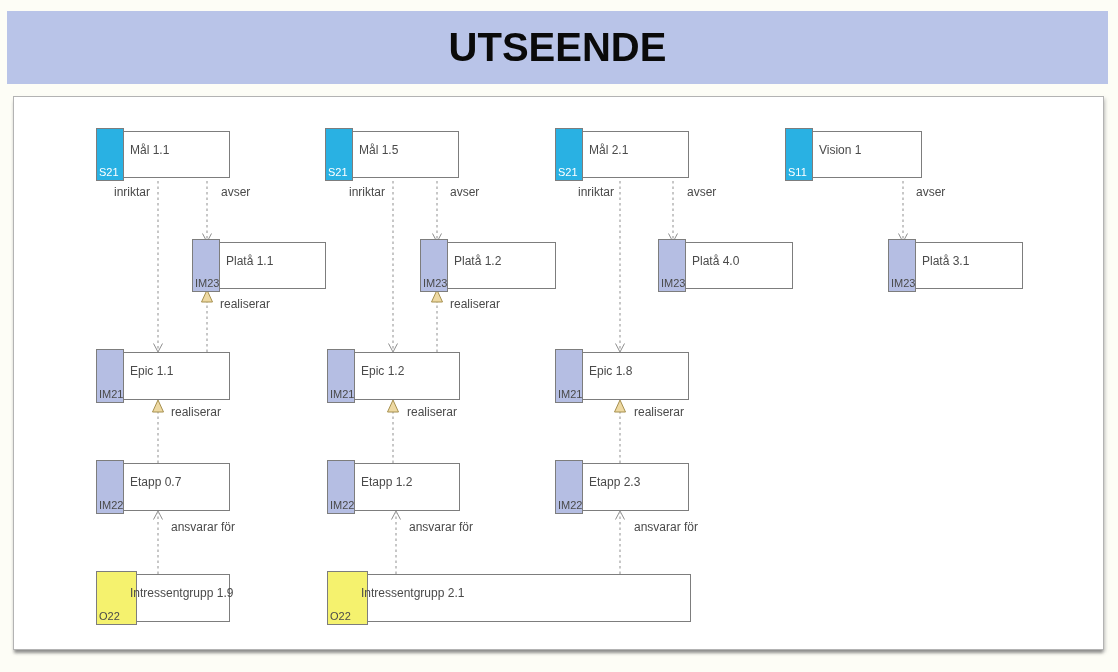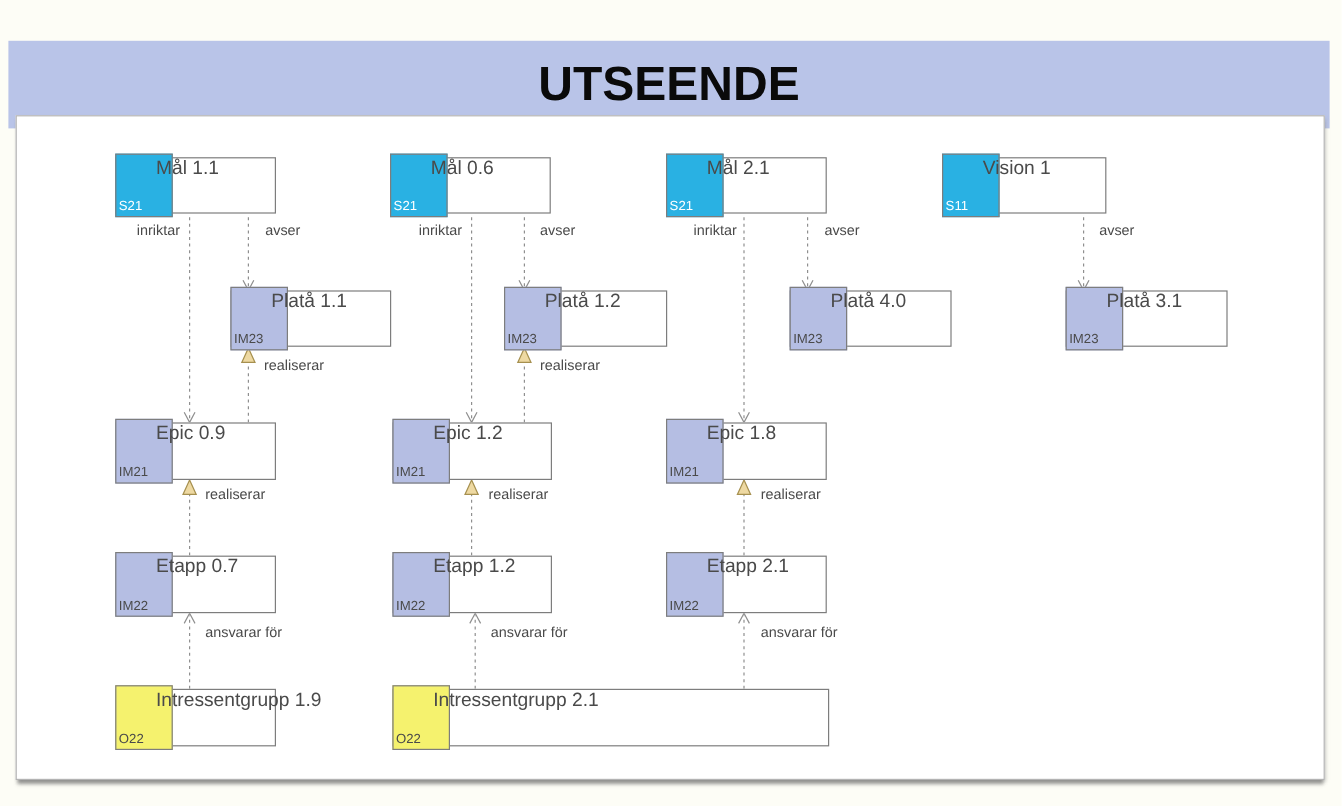--- a/index.html
+++ b/index.html
@@ -4,51 +4,51 @@
 <style>
   html,body{margin:0;padding:0;}
   body{
     width:1118px;height:672px;overflow:hidden;position:relative;
     background:#fdfdf6;
     font-family:"Liberation Sans", sans-serif;
   }
   .banner{
     position:absolute;left:7px;top:11px;width:1101px;height:73px;
     background:var(--banner-bg,#b9c4e8);
-    display:flex;align-items:center;justify-content:center;margin-top:23px;
+    display:flex;align-items:center;justify-content:center;
   }
   .banner h1{
     margin:0;font-size:40px;font-weight:bold;color:#0a0a0a;letter-spacing:0px;
   }
   .panel{
     position:absolute;left:13px;top:96px;width:1091px;height:554px;
     background:#ffffff;border:1px solid #b3b3b3;
     box-shadow:0 4px 3px -1px rgba(100,100,100,.65), 2px 2px 3px rgba(160,160,160,.35);
     box-sizing:border-box;
   }
   .edges{position:absolute;left:0;top:0;z-index:2;}
   .nodes{position:absolute;left:0;top:0;width:1118px;height:672px;z-index:3;}
   .node{
     position:absolute;background:var(--node-fill,#fff);
     border:1px solid var(--node-border,#7d7d7d);box-sizing:border-box;
   }
   .tab{
-    position:absolute;left:-1px;top:-4px;width:48px;height:calc(100% + 8px);
+    position:absolute;left:-1px;top:-4px;width:28px;height:calc(100% + 8px);
     border:1px solid var(--node-border,#7d7d7d);box-sizing:border-box;text-decoration:underline;
   }
   .tab-cyan{background:var(--node-cyan,#29b1e3);}
   .tab-lavender{background:var(--node-lavender,#b5bee3);}
   .tab-yellow{background:var(--node-yellow,#f5f26e);padding-left:39px;}
   .code{
     position:absolute;left:2px;bottom:1px;font-size:11px;line-height:13px;
     color:var(--text-color,#4a4a4a);white-space:nowrap;
   }
   .tab-cyan .code{color:#ffffff;}
   .nlabel{
-    position:absolute;left:33px;top:0;font-size:16px;
+    position:absolute;left:33px;top:11px;font-size:12px;
     color:var(--text-color,#4a4a4a);white-space:nowrap;
   }
   .edge-line{stroke:var(--edge-color,#8f8f8f);stroke-width:1;stroke-dasharray:2.5 3;fill:none;}
   .edge-head-open{stroke:var(--edge-color,#8f8f8f);stroke-width:1;fill:none;}
   .edge-head-real{fill:var(--real-fill,#eed9a2);stroke:var(--real-stroke,#a6904f);stroke-width:1;}
   .edge-label{font-family:"Liberation Sans",sans-serif;font-size:12px;fill:var(--text-color,#4a4a4a);}
 </style>
 </head>
 <body>
 
@@ -138,21 +138,21 @@
       <div class="node" style="left: 96px; top: 131px; width: 134px; height: 47px;">
         <div class="tab tab-cyan">
           <span class="code">S21</span>
         </div>
         <span class="nlabel">Mål 1.1</span>
       </div>
       <div class="node" style="left: 325px; top: 131px; width: 134px; height: 47px;">
         <div class="tab tab-cyan">
           <span class="code">S21</span>
         </div>
-        <span class="nlabel">Mål 0.6</span>
+        <span class="nlabel">Mål 1.5</span>
       </div>
       <div class="node" style="left: 555px; top: 131px; width: 134px; height: 47px;">
         <div class="tab tab-cyan">
           <span class="code">S21</span>
         </div>
         <span class="nlabel">Mål 2.1</span>
       </div>
       <div class="node" style="left: 785px; top: 131px; width: 137px; height: 47px;">
         <div class="tab tab-cyan">
           <span class="code">S11</span>
@@ -180,21 +180,21 @@
       <div class="node" style="left: 888px; top: 242px; width: 135px; height: 47px;">
         <div class="tab tab-lavender">
           <span class="code">IM23</span>
         </div>
         <span class="nlabel">Platå 3.1</span>
       </div>
       <div class="node" style="left: 96px; top: 352px; width: 134px; height: 48px;">
         <div class="tab tab-lavender">
           <span class="code">IM21</span>
         </div>
-        <span class="nlabel">Epic 0.9</span>
+        <span class="nlabel">Epic 1.1</span>
       </div>
       <div class="node" style="left: 327px; top: 352px; width: 133px; height: 48px;">
         <div class="tab tab-lavender">
           <span class="code">IM21</span>
         </div>
         <span class="nlabel">Epic 1.2</span>
       </div>
       <div class="node" style="left: 555px; top: 352px; width: 134px; height: 48px;">
         <div class="tab tab-lavender">
           <span class="code">IM21</span>
@@ -210,21 +210,21 @@
       <div class="node" style="left: 327px; top: 463px; width: 133px; height: 48px;">
         <div class="tab tab-lavender">
           <span class="code">IM22</span>
         </div>
         <span class="nlabel">Etapp 1.2</span>
       </div>
       <div class="node" style="left: 555px; top: 463px; width: 134px; height: 48px;">
         <div class="tab tab-lavender">
           <span class="code">IM22</span>
         </div>
-        <span class="nlabel">Etapp 2.1</span>
+        <span class="nlabel">Etapp 2.3</span>
       </div>
       <div class="node" style="left: 96px; top: 574px; width: 134px; height: 48px;">
         <div class="tab tab-yellow">
           <span class="code">O22</span>
         </div>
         <span class="nlabel">Intressentgrupp 1.9</span>
       </div>
       <div class="node" style="left: 327px; top: 574px; width: 364px; height: 48px;">
         <div class="tab tab-yellow">
           <span class="code">O22</span>

